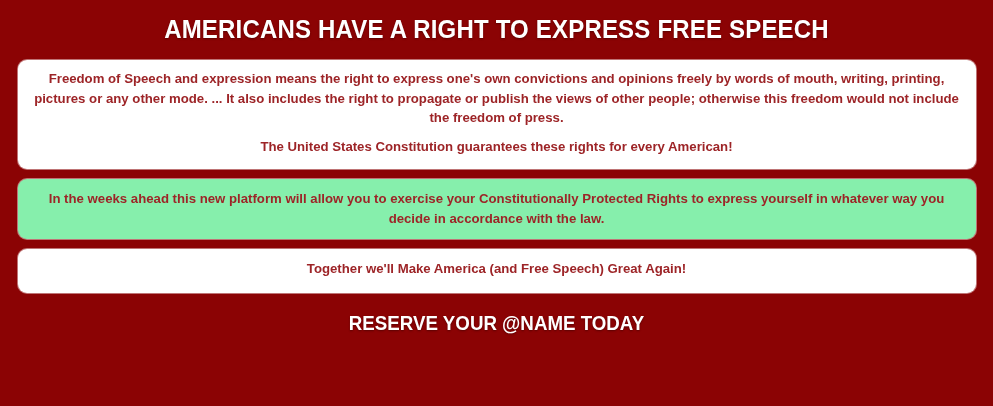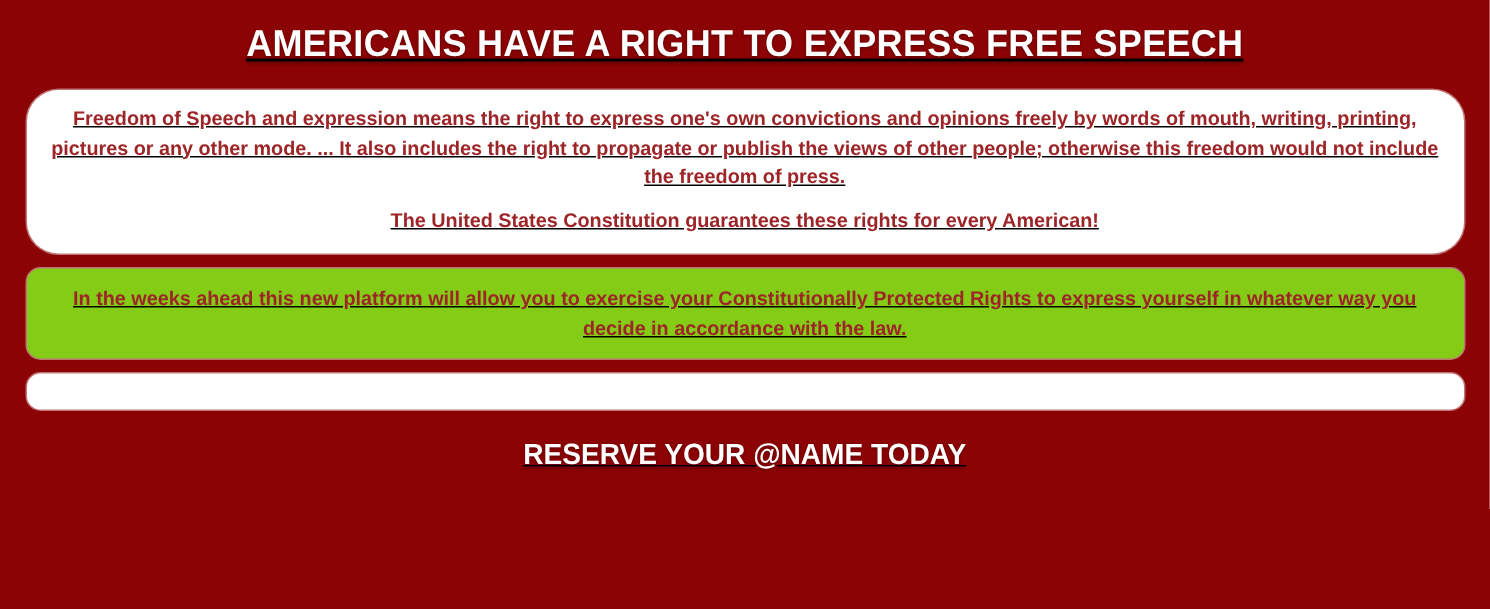--- a/index.html
+++ b/index.html
@@ -15,21 +15,20 @@
   }
   #page {
     position: relative;
     width: 993px;
     height: 406px;
     background: #8b0304;
     box-sizing: border-box;
     display: flex;
     flex-direction: column;
     align-items: center;
-    text-decoration: underline;
   }
   .headline {
     width: 993px;
     text-align: center;
     color: #ffffff;
     font-size: 25px;
     font-weight: bold;
     letter-spacing: 0.2px;
     line-height: 1;
     margin-top: 17px;
@@ -55,31 +54,30 @@
     font-size: 13.2px;
     font-weight: bold;
     line-height: 1.48;
     padding: 9px 14px 10px 14px;
     box-shadow: 0 0 0 1px rgba(255,255,255,0.45);
   }
   .panel.white {
     background: #ffffff;
   }
   .panel.cream {
-    background: #84cc16;
+    background: #86efac;
   }
   .panel p {
     margin: 0;
   }
   .panel p + p {
     margin-top: 9px;
   }
   .panel-1 {
     padding-bottom: 13px;
-    border-radius: 21px;
   }
   .panel-2 {
     padding: 10px 14px 11px 14px;
   }
   .panel-3 {
     padding: 10px 14px 14px 14px;
   }
   .footline {
     width: 993px;
     text-align: center;
@@ -106,19 +104,20 @@
     <div class="panel white panel-1">
       <p>Freedom of Speech and expression means the right to express one's own convictions and opinions freely by words of mouth, writing, printing, pictures or any other mode. ... It also includes the right to propagate or publish the views of other people; otherwise this freedom would not include the freedom of press.</p>
       <p>The United States Constitution guarantees these rights for every American!</p>
     </div>
 
     <div class="panel cream panel-2">
       <p>In the weeks ahead this new platform will allow you to exercise your Constitutionally Protected Rights to express yourself in whatever way you decide in accordance with the law.</p>
     </div>
 
     <div class="panel white panel-3">
+      <p>Together we'll Make America (and Free Speech) Great Again!</p>
     </div>
 
   </div>
 
   <div class="footline">RESERVE YOUR @NAME TODAY</div>
 
 </div>
 
 </body></html>

